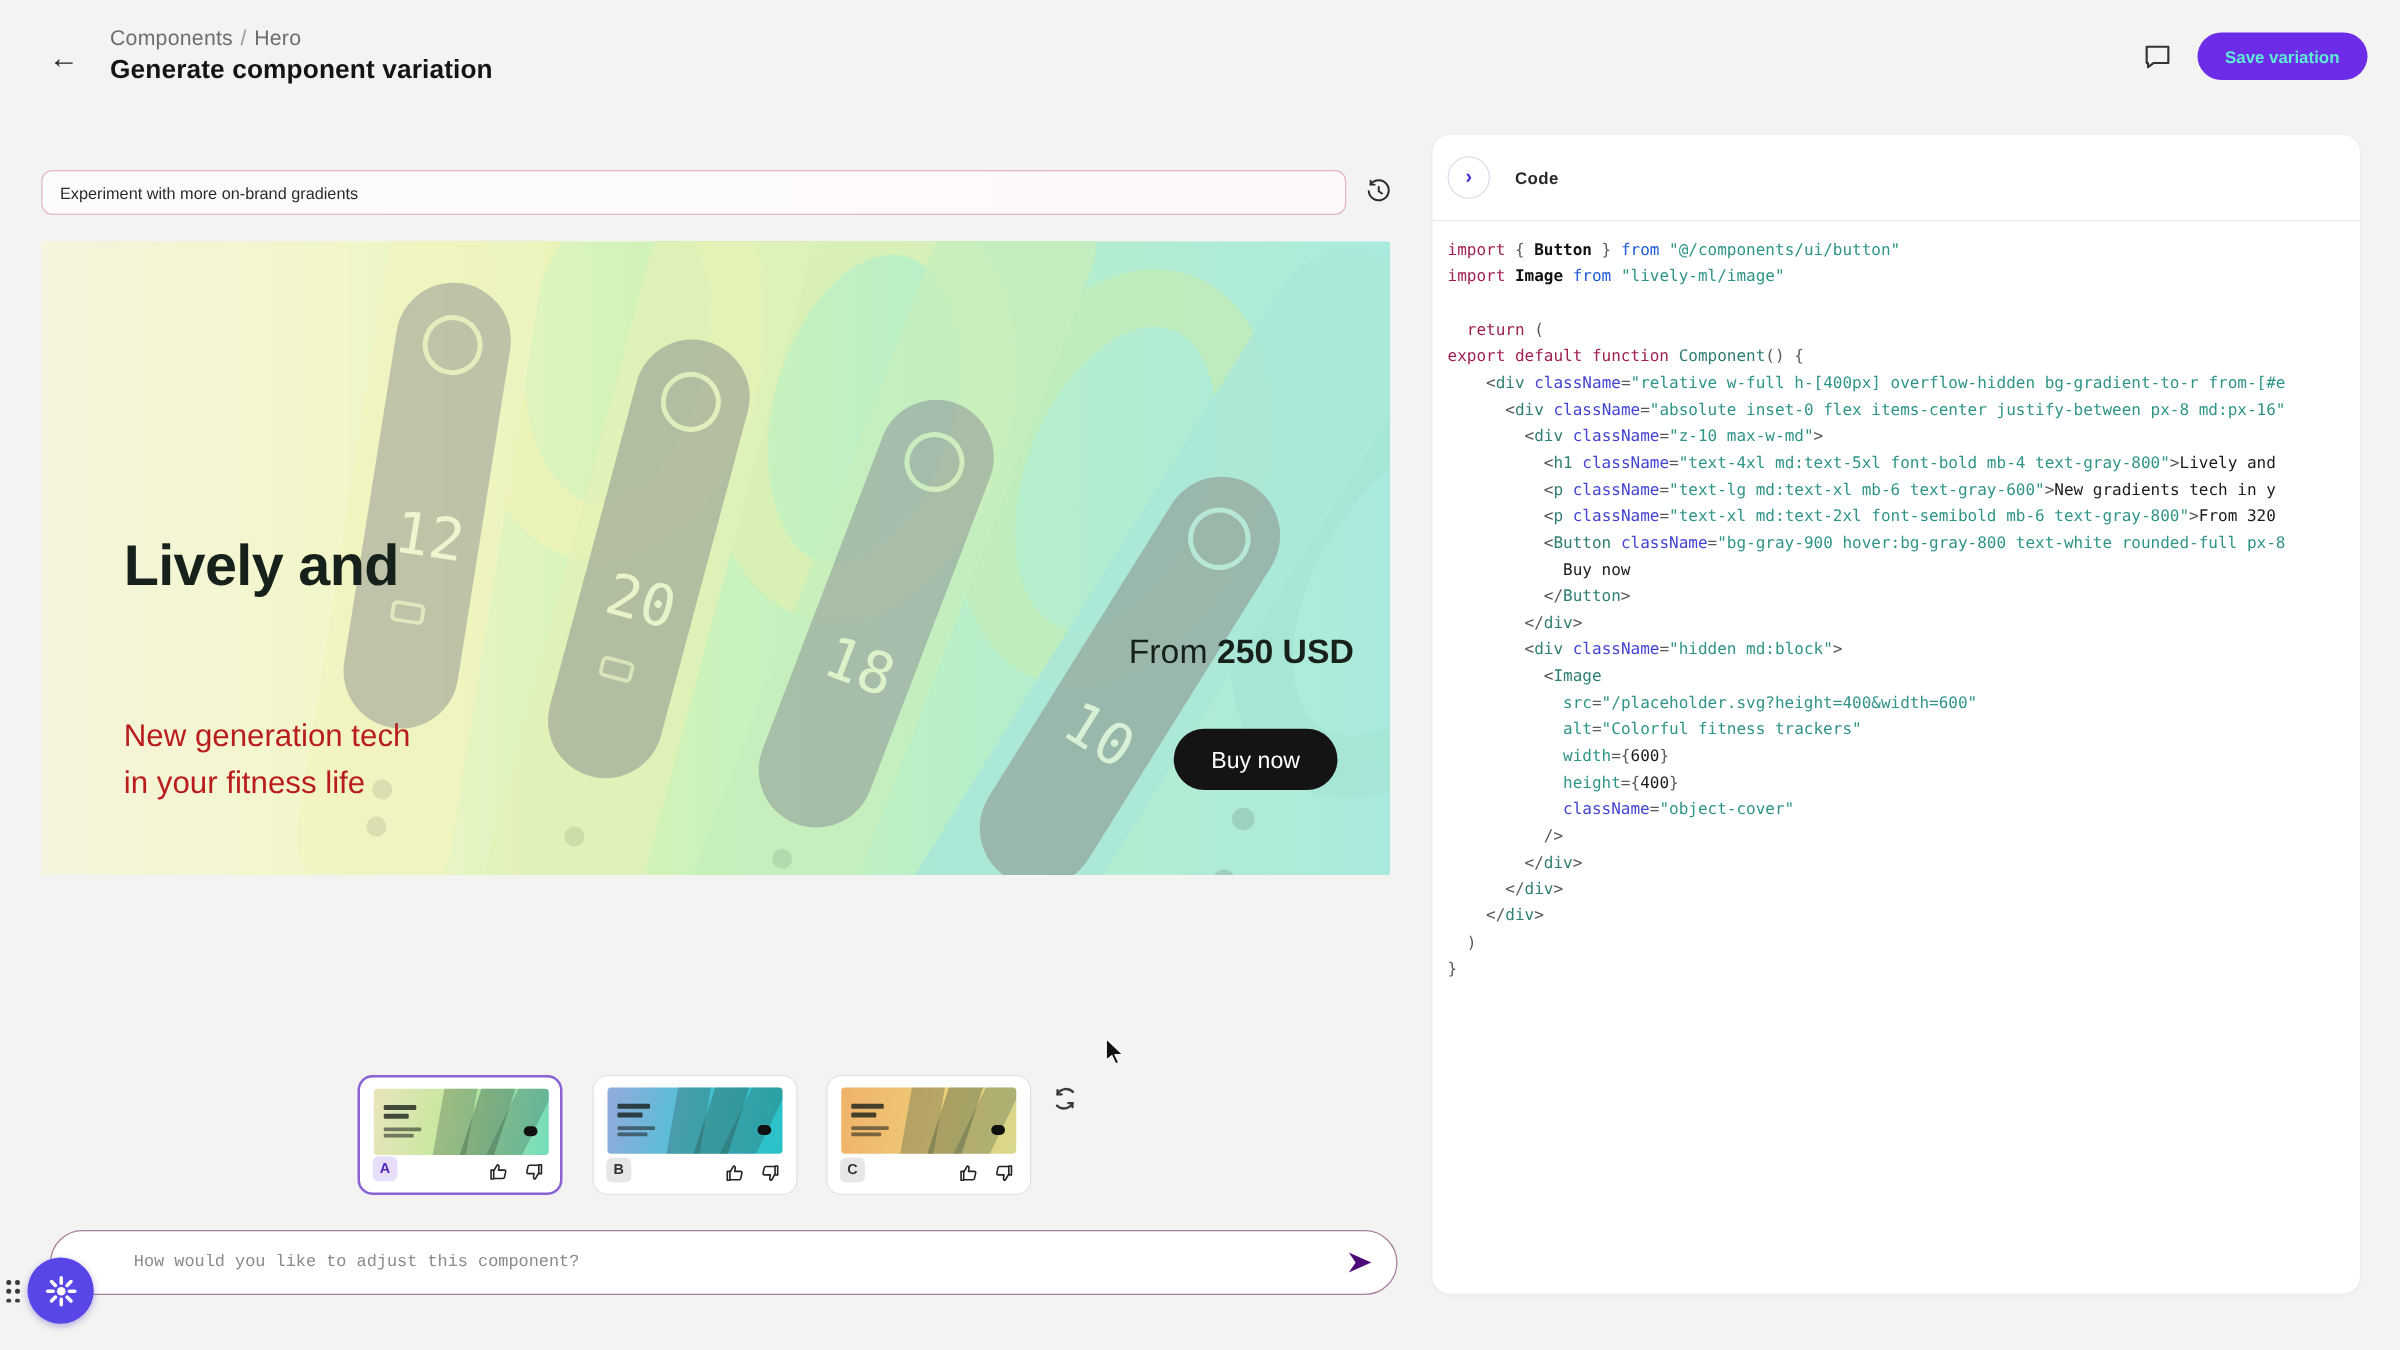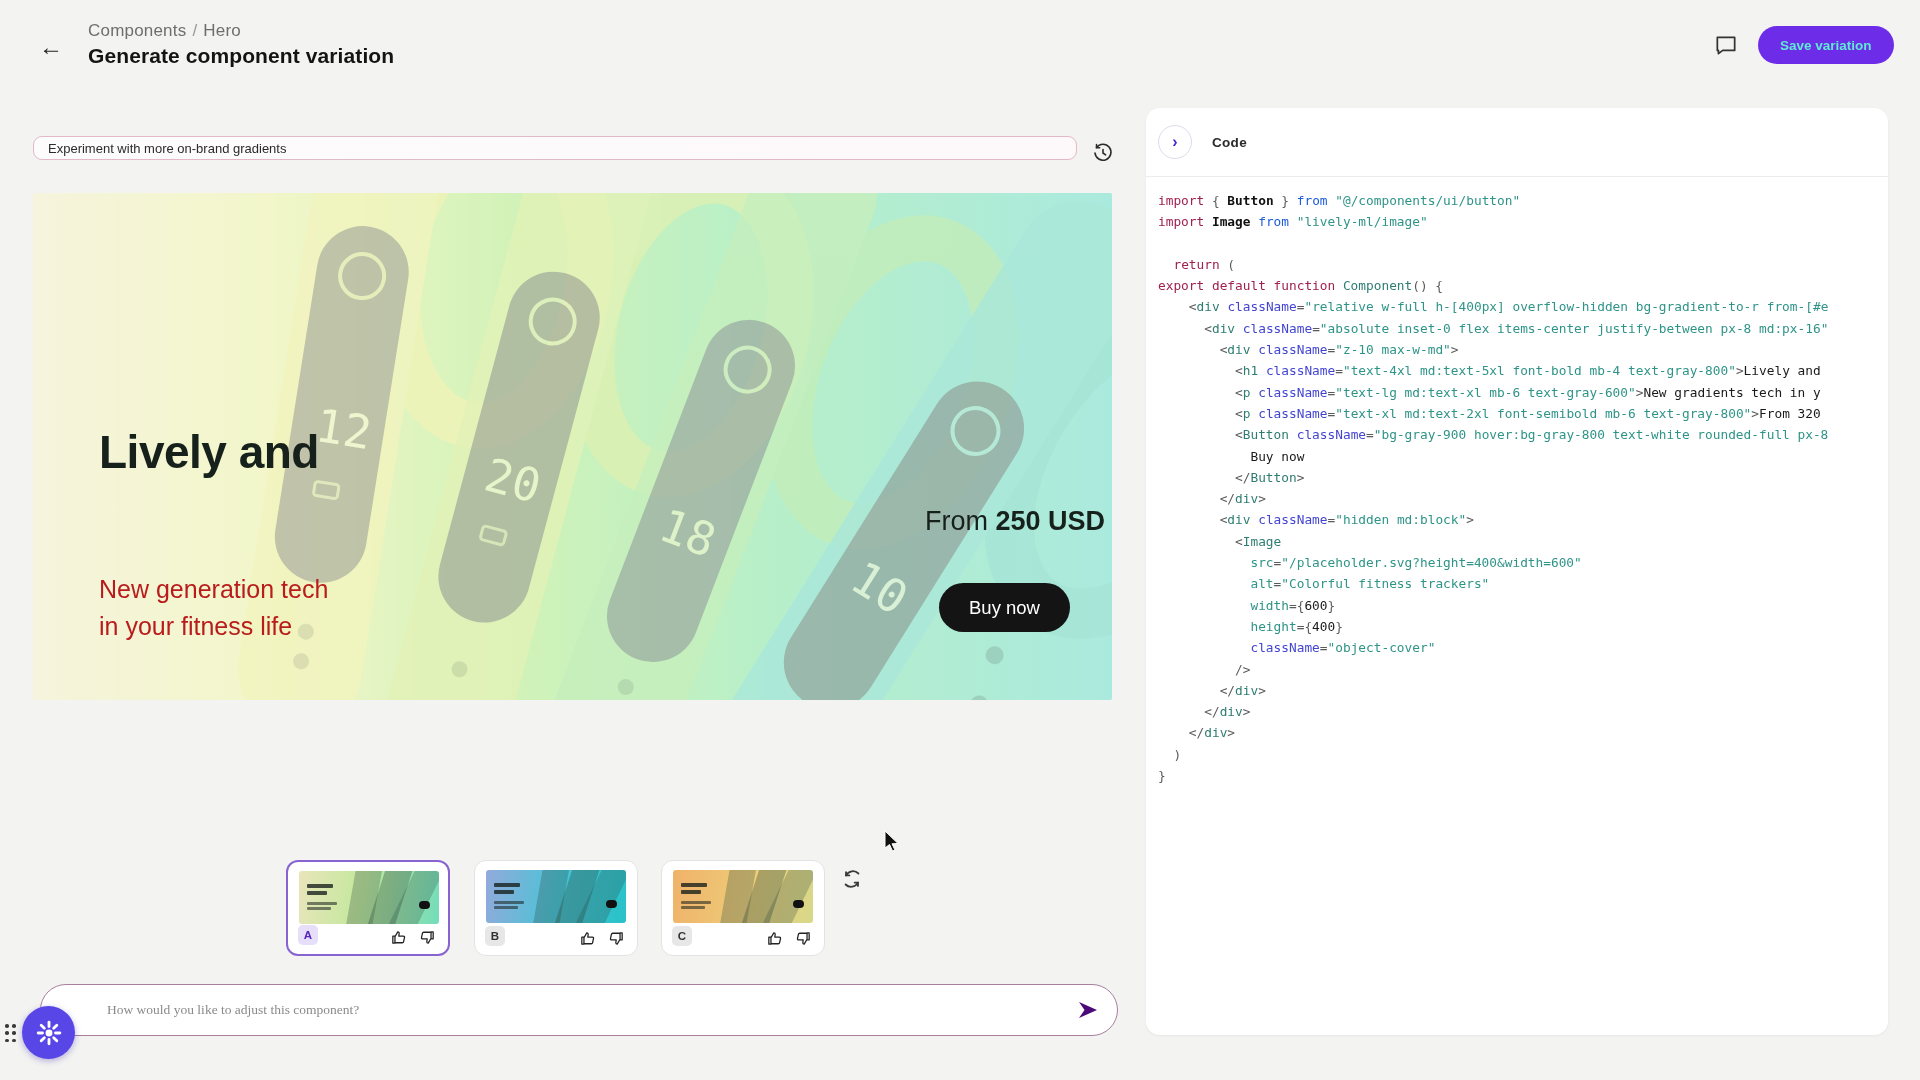--- a/index.html
+++ b/index.html
@@ -9,31 +9,31 @@
   
   .back-btn { position:absolute; left:36px; top:32px; width:30px; height:30px; border:none; background:transparent; font-size:24px; color:#222; cursor:pointer; }
   .breadcrumb { position:absolute; left:88px; top:21px; font-size:17px; color:#6e6e6e; letter-spacing:.2px; }
   .breadcrumb .sep { margin:0 6px; color:#9a9a9a; }
   .page-title { position:absolute; left:88px; top:44px; font-size:21px; font-weight:700; color:#141414; letter-spacing:.1px; }
   .comment-btn { position:absolute; left:1712px; top:32px; width:28px; height:28px; border:none; background:transparent; cursor:pointer; }
   .save-btn { position:absolute; left:1758px; top:26px; height:38px; padding:0 22px; border:none; border-radius:20px;
               background:#6d2ce8; color:#5eead4; font-size:13.5px; font-weight:700; font-family:"Liberation Sans",sans-serif; cursor:pointer; }
 
   
-  .prompt-wrap { position:absolute; left:33px; top:136px; width:1044px; height:24px; }
+  .prompt-wrap { position:absolute; left:33px; top:136px; width:1044px; height:36px; }
   .prompt-input { width:100%; height:100%; border:1px solid #e3b9c8; border-radius:9px; background:linear-gradient(90deg,#fdfcfc, #fdf8fa);
                   padding:0 14px; font-size:13px; color:#2b2b2b; font-family:"Liberation Sans",sans-serif; outline:none; }
   .history-btn { position:absolute; left:1090px; top:141px; width:26px; height:26px; background:transparent; border:none; cursor:pointer; }
 
   
   .hero { position:absolute; left:33px; top:193px; width:1079px; height:507px; overflow:hidden; border-radius:2px; }
   .hero svg.bg { position:absolute; inset:0; }
   .hero-heading { position:absolute; left:66px; top:228px; font-size:46px; line-height:62px; font-weight:700; color:#17211c; letter-spacing:-0.5px; }
   .hero-sub { position:absolute; left:66px; top:378px; font-size:25px; line-height:37px; font-weight:400; color:#b91c1c; }
-  .hero-price { position:absolute; left:870px; top:313px; width:210px; font-size:27px; color:#17211c; text-align:left; white-space:nowrap;margin-left:22px; }
+  .hero-price { position:absolute; left:870px; top:313px; width:210px; font-size:27px; color:#17211c; text-align:left; white-space:nowrap; }
   .hero-price b { font-weight:700; }
   .hero-cta { position:absolute; left:906px; top:390px; height:49px; padding:0 30px; border:none; border-radius:25px; background:#141414;
               color:#fff; font-size:18.5px; font-family:"Liberation Sans",sans-serif; cursor:pointer; }
 
   
   .variant-card { position:absolute; top:860px; width:164px; height:96px; background:#fff; border:1px solid #e3e3e3; border-radius:12px; cursor:pointer; }
   .variant-card.selected { border:2px solid #8a63d2; }
   .variant-a { left:286px; } .variant-b { left:474px; } .variant-c { left:661px; }
   .thumb { position:absolute; left:11px; top:9px; width:140px; height:53px; border-radius:3px; overflow:hidden; }
   .thumb .band { position:absolute; top:-18px; width:26px; height:90px; border-radius:13px; background:rgba(40,70,60,.28); }
@@ -49,21 +49,21 @@
   .badge { position:absolute; left:10px; bottom:9px; width:20px; height:20px; border-radius:5px; background:#e7e7e7; color:#333;
            font-size:11.5px; font-weight:700; display:flex; align-items:center; justify-content:center; }
   .badge-selected { background:#e7defa; color:#5524b8; }
   .vote { position:absolute; bottom:8px; display:flex; gap:12px; right:12px; }
   .vote svg { cursor:pointer; }
   .refresh-btn { position:absolute; left:840px; top:868px; width:24px; height:24px; border:none; background:transparent; cursor:pointer; }
 
   
   .chat-bar { position:absolute; left:40px; top:984px; width:1078px; height:52px; background:#fff; border:1px solid #a87f9e; border-radius:26px; }
   .chat-input { position:absolute; left:66px; top:1px; width:950px; height:48px; border:none; outline:none; font-size:13.5px; color:#333;
-                font-family:Liberation Serif, serif; background:transparent; }
+                font-family:Liberation Mono, monospace; background:transparent; }
   .chat-input::placeholder { color:#8a8a8a; }
   .send-btn { position:absolute; right:16px; top:13px; width:26px; height:26px; border:none; background:transparent; cursor:pointer; }
   .fab { position:absolute; left:22px; top:1006px; width:53px; height:53px; border-radius:50%; background:#5847e6; border:none; cursor:pointer;
          display:flex; align-items:center; justify-content:center; box-shadow:0 2px 6px rgba(60,40,180,.35); }
   .drag-dots { position:absolute; left:5px; top:1024px; width:14px; height:19px; display:grid; grid-template-columns:4px 4px; gap:3px; }
   .drag-dots i { width:3.5px; height:3.5px; border-radius:50%; background:#3a3a3a; }
 
   
   .code-panel { position:absolute; left:1146px; top:108px; width:742px; height:927px; background:#fff; border-radius:14px;
                 box-shadow:0 1px 3px rgba(0,0,0,.05); overflow:hidden; }

